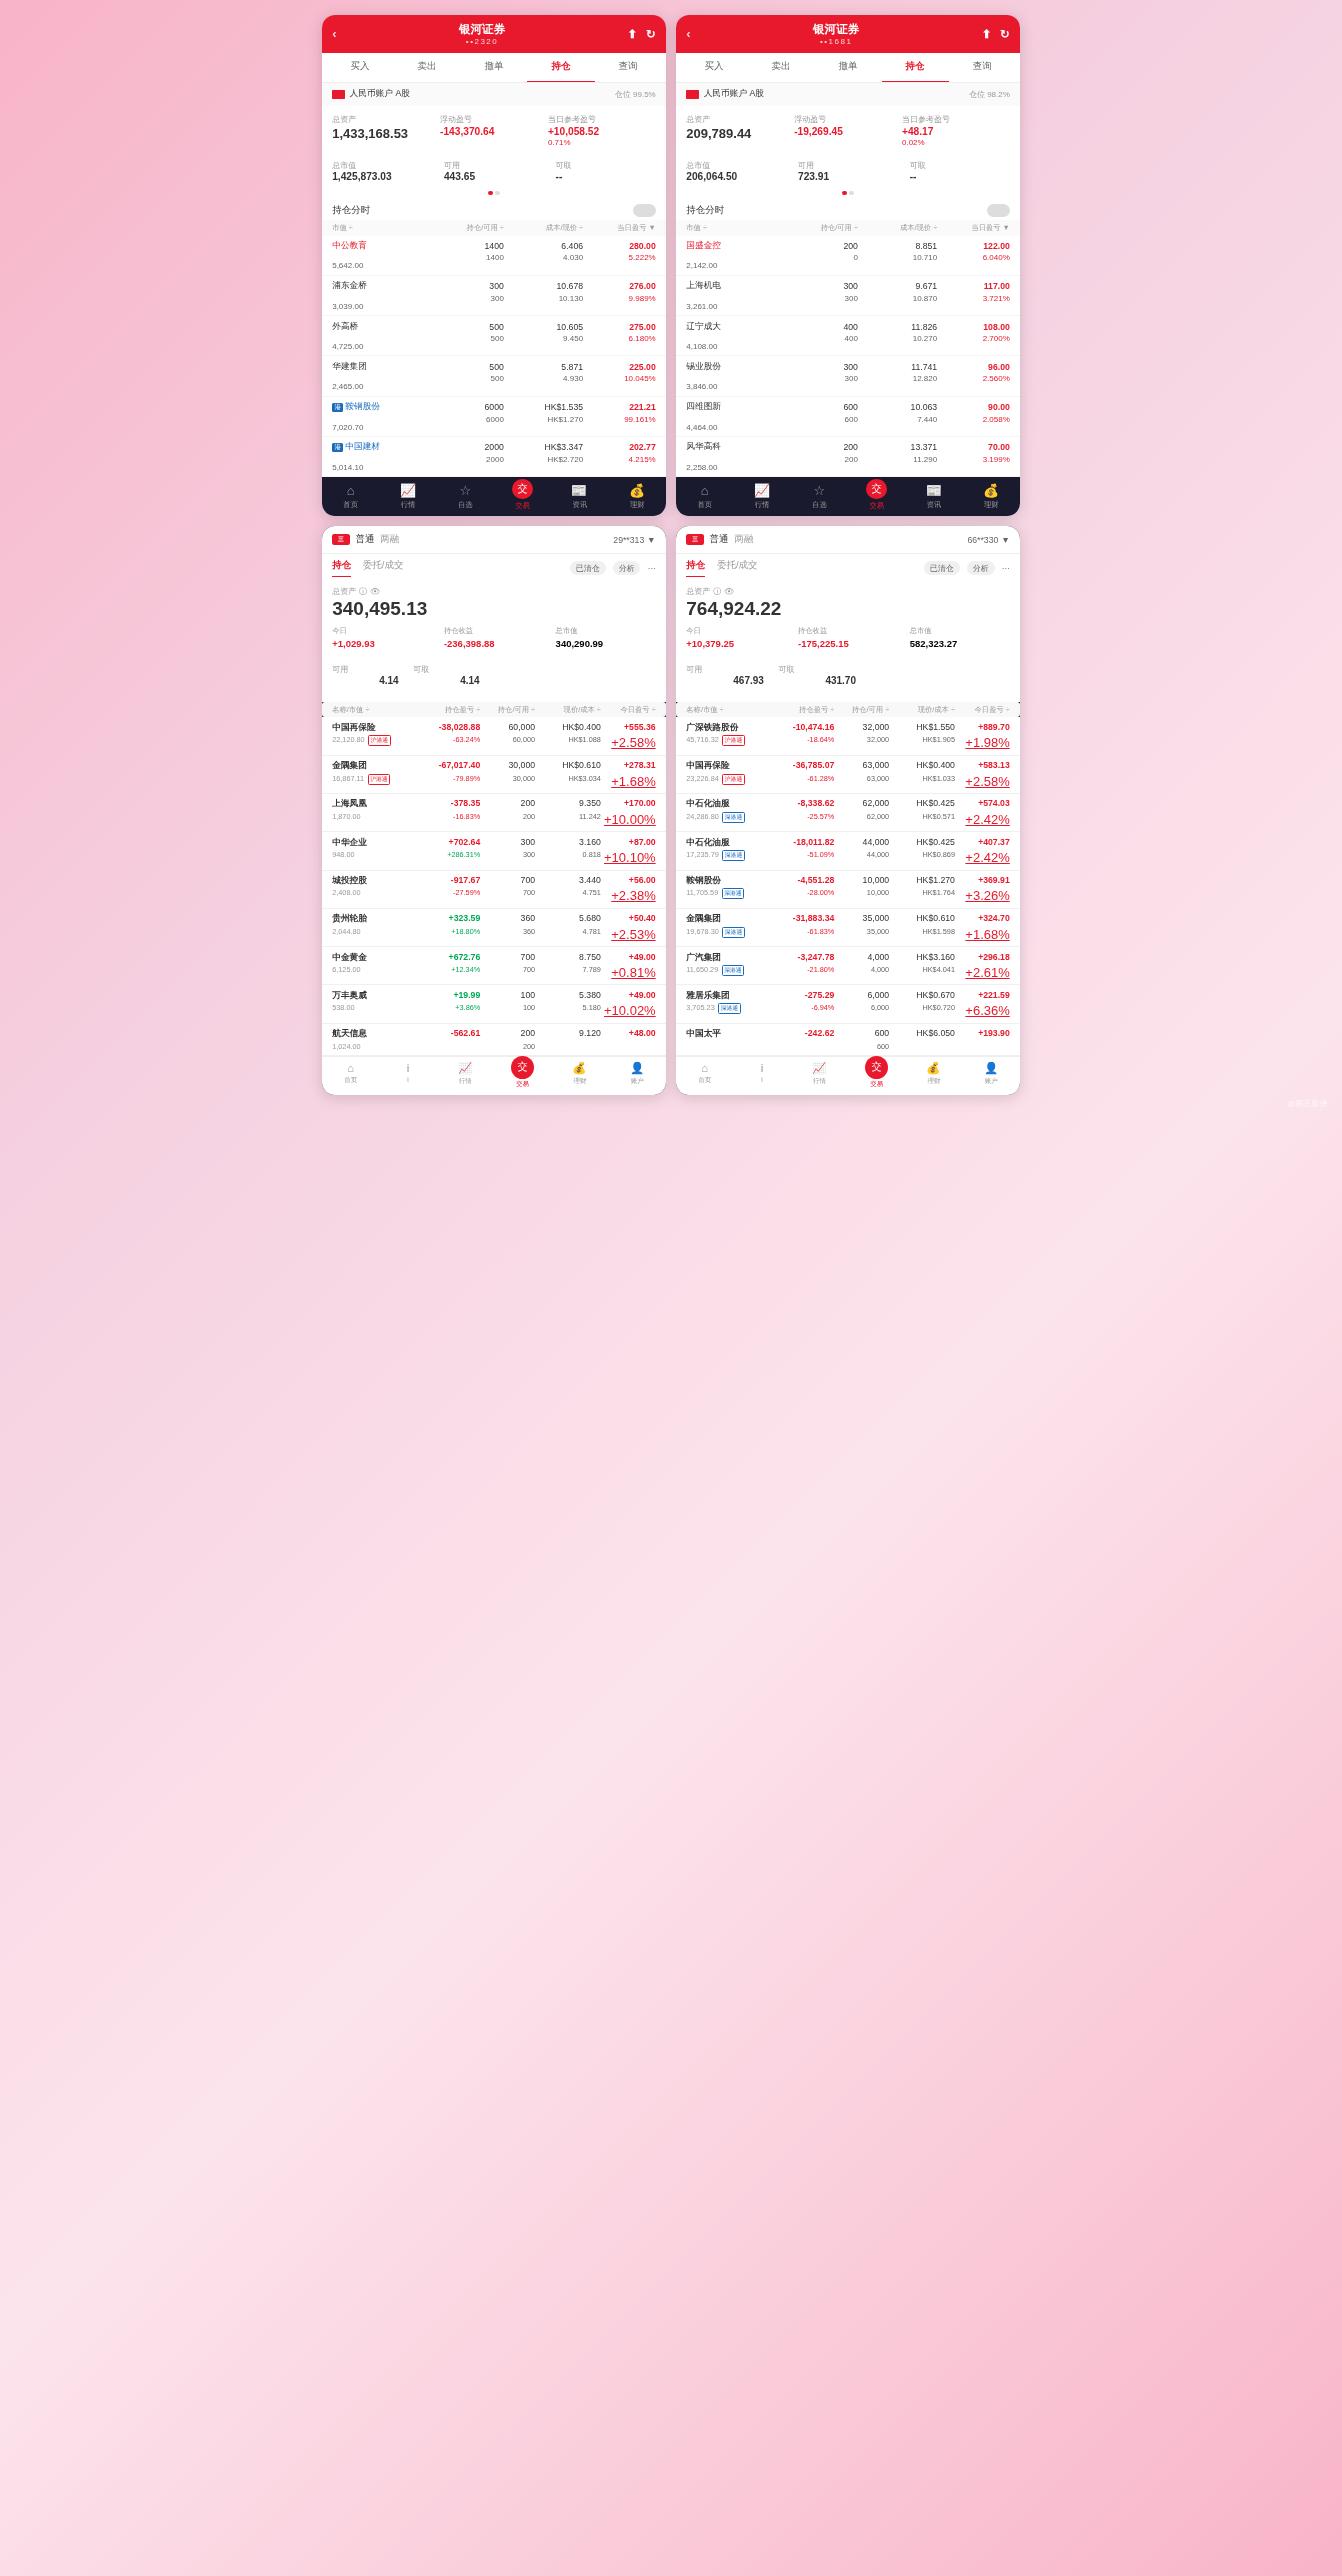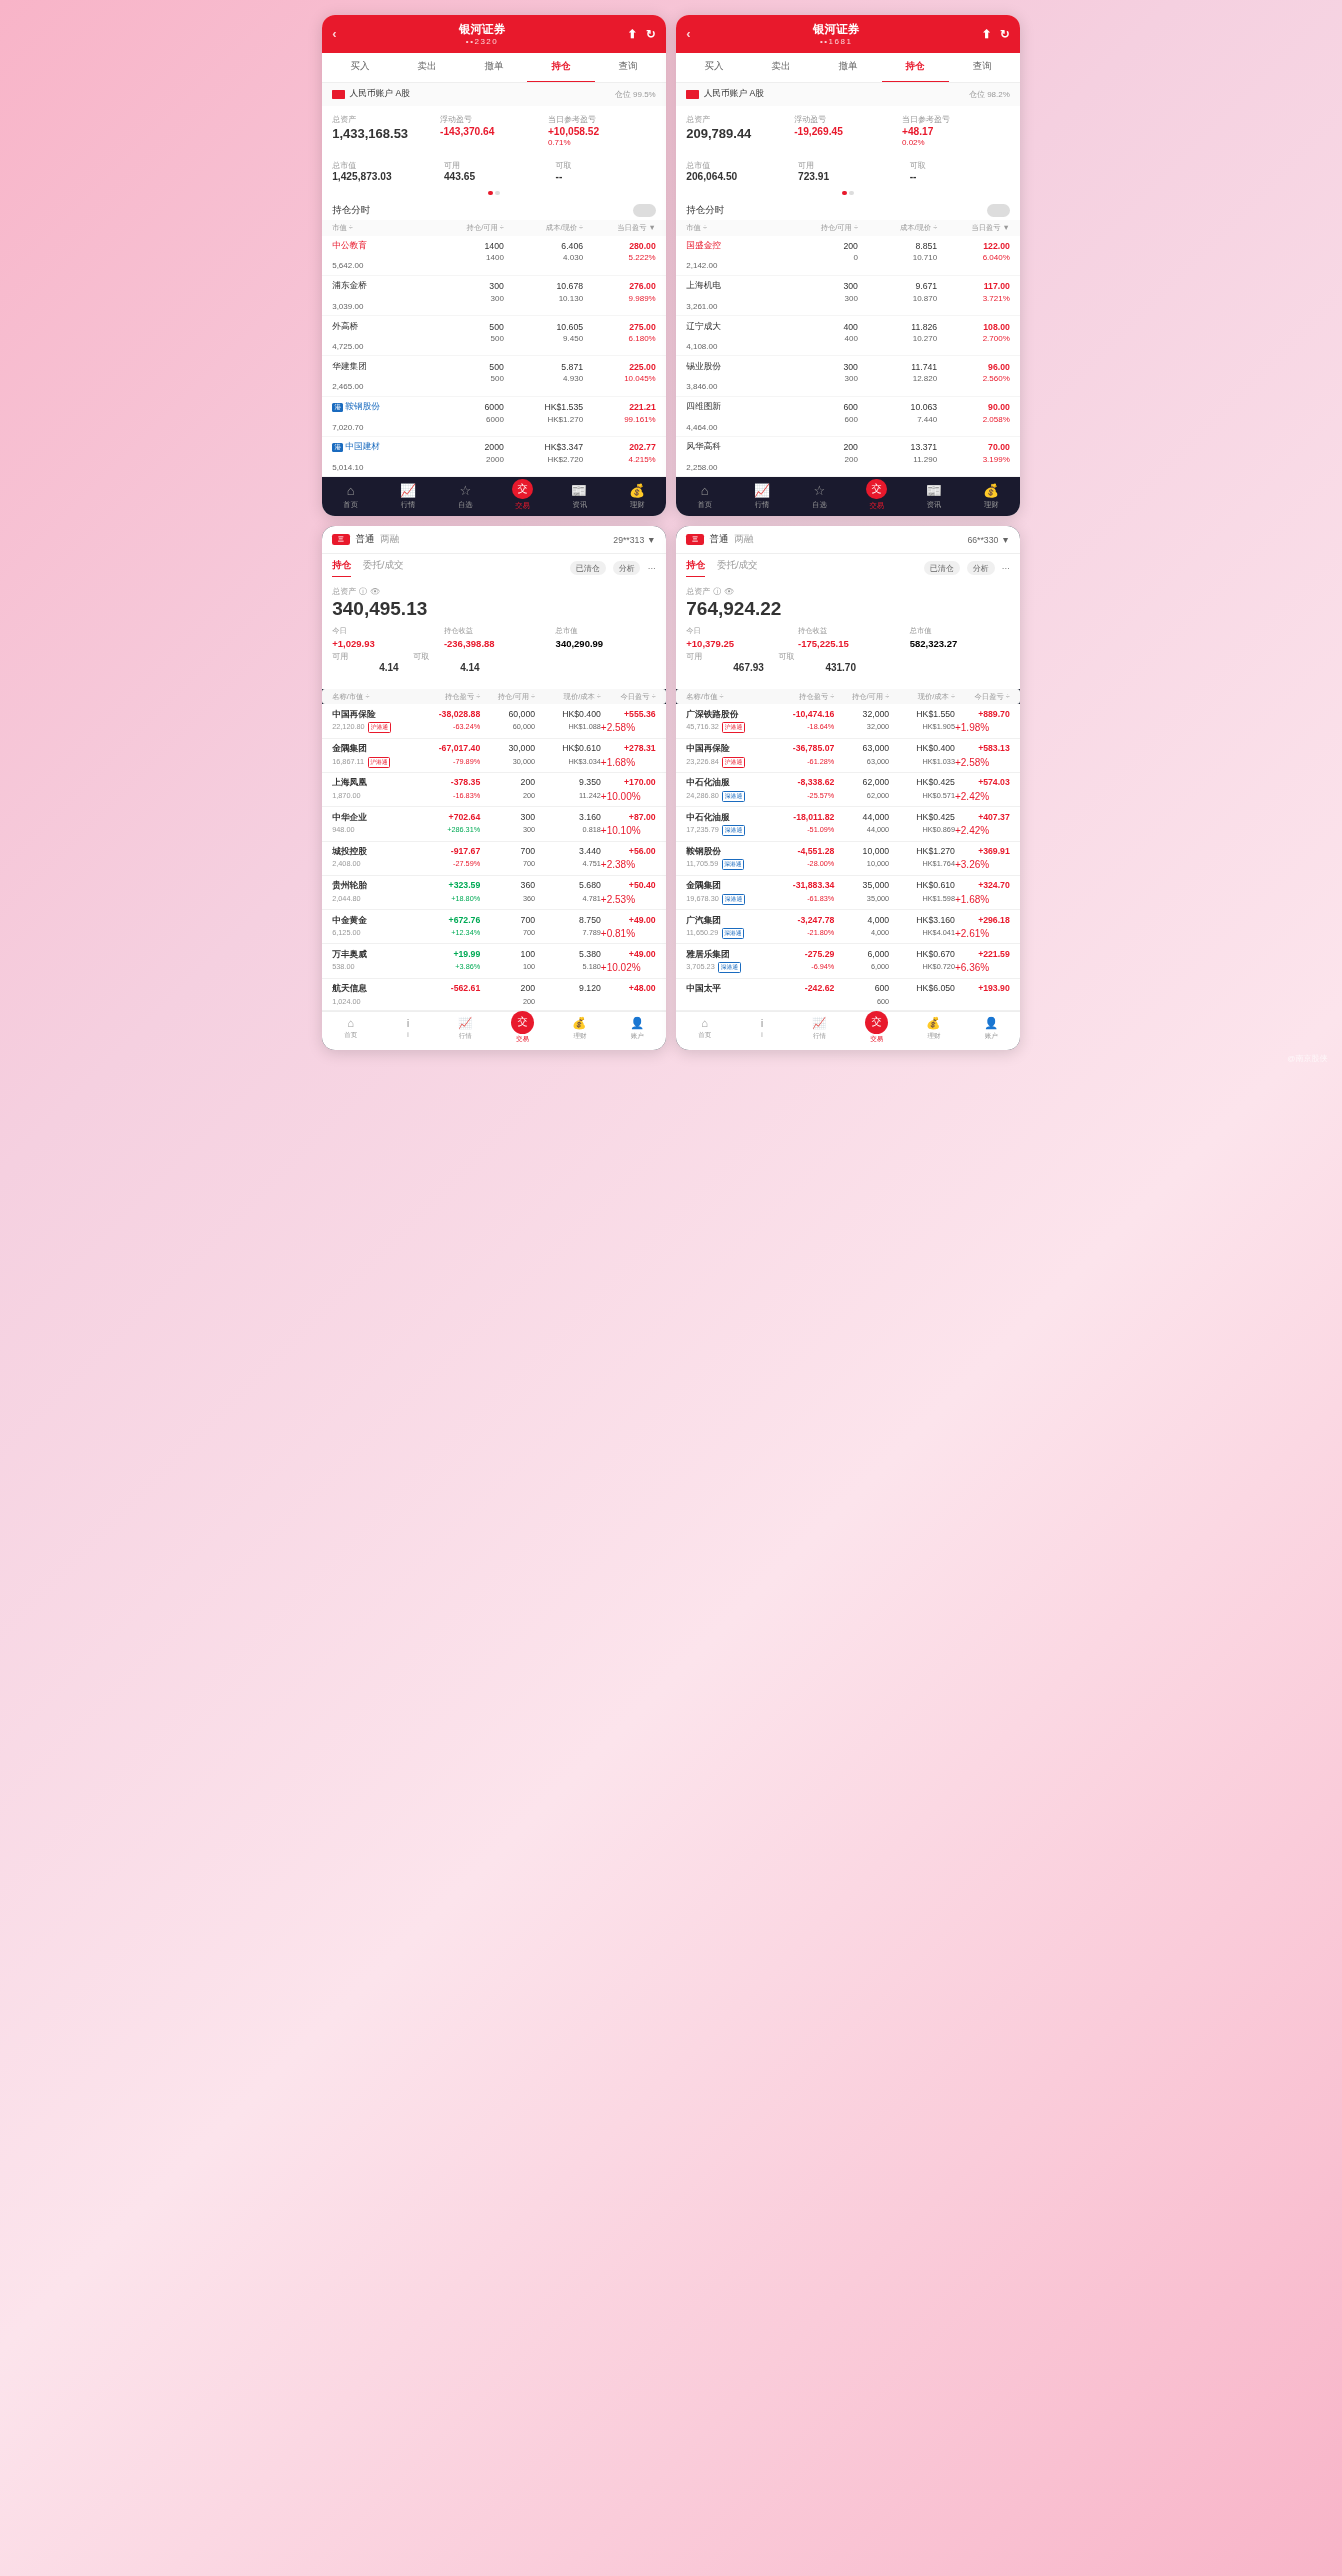--- a/index.html
+++ b/index.html
@@ -230,21 +230,21 @@
       gap: 2.2px;
       background: #f0f0f0;
       border-radius: 7.3px;
       padding: 1.5px 5.8px;
       font-size: 8px;
       color: #666;
     }
     .bc-body { padding: 8.7px 10.2px; background: #fff; }
     .bc-total-label { font-size: 8px; color: #999; display: flex; align-items: center; gap: 2.9px; }
     .bc-total-value { font-size: 19px; font-weight: 700; color: #333; margin: 1.5px 0 5.8px; }
-    .bc-stat-grid { display: flex; gap: 11.6px; margin-bottom: 2px; align-items: flex-end; }
+    .bc-stat-grid { display: flex; gap: 11.6px; margin-bottom: 15px; align-items: flex-end; }
     .bc-stat { flex: 1; }
     .bc-stat-label { font-size: 7.3px; color: #999; margin-bottom: 1.5px; }
     .bc-stat-val { font-size: 9.5px; font-weight: 600; }
     .bc-avail-row { display: flex; gap: 14.5px; margin-bottom: 7.3px; }
     .bc-avail-item .label { font-size: 8px; color: #999; }
     .bc-avail-item .val { font-size: 10px; font-weight: 600; color: #333; margin-left: 47px; }
     .bc-table-header {
       display: flex;
       padding: 2.9px 10.2px;
       background: #f8f8f8;
@@ -266,21 +266,21 @@
     .bc-stock-bot { display: flex; }
     .bc-stock-name { flex: 1.5; font-size: 8.7px; color: #333; font-weight: 600; }
     .bc-stock-pnl { flex: 1.2; text-align: right; font-size: 8.7px; font-weight: 600; }
     .bc-stock-pos { flex: 1; text-align: right; font-size: 8.7px; color: #333; }
     .bc-stock-price { flex: 1.2; text-align: right; font-size: 8.7px; color: #333; }
     .bc-stock-day { flex: 1; text-align: right; font-size: 8.7px; font-weight: 600; }
     .bc-stock-val { flex: 1.5; font-size: 7.3px; color: #999; }
     .bc-stock-pct { flex: 1.2; text-align: right; font-size: 7.3px; }
     .bc-stock-pos2 { flex: 1; text-align: right; font-size: 7.3px; color: #666; }
     .bc-stock-price2 { flex: 1.2; text-align: right; font-size: 7.3px; color: #666; }
-    .bc-stock-day2 { flex: 1; font-size: 10px; }
+    .bc-stock-day2 { flex: 1; text-align: right; font-size: 13px; text-decoration: underline; }
     .market-tag {
       display: inline-block;
       font-size: 5.8px;
       border-radius: 1.5px;
       padding: 0 1.5px;
       margin-left: 1.5px;
       border: 0.7px solid #ccc;
       color: #999;
     }
     .market-tag.sh { border-color: #e8192c; color: #e8192c; }

